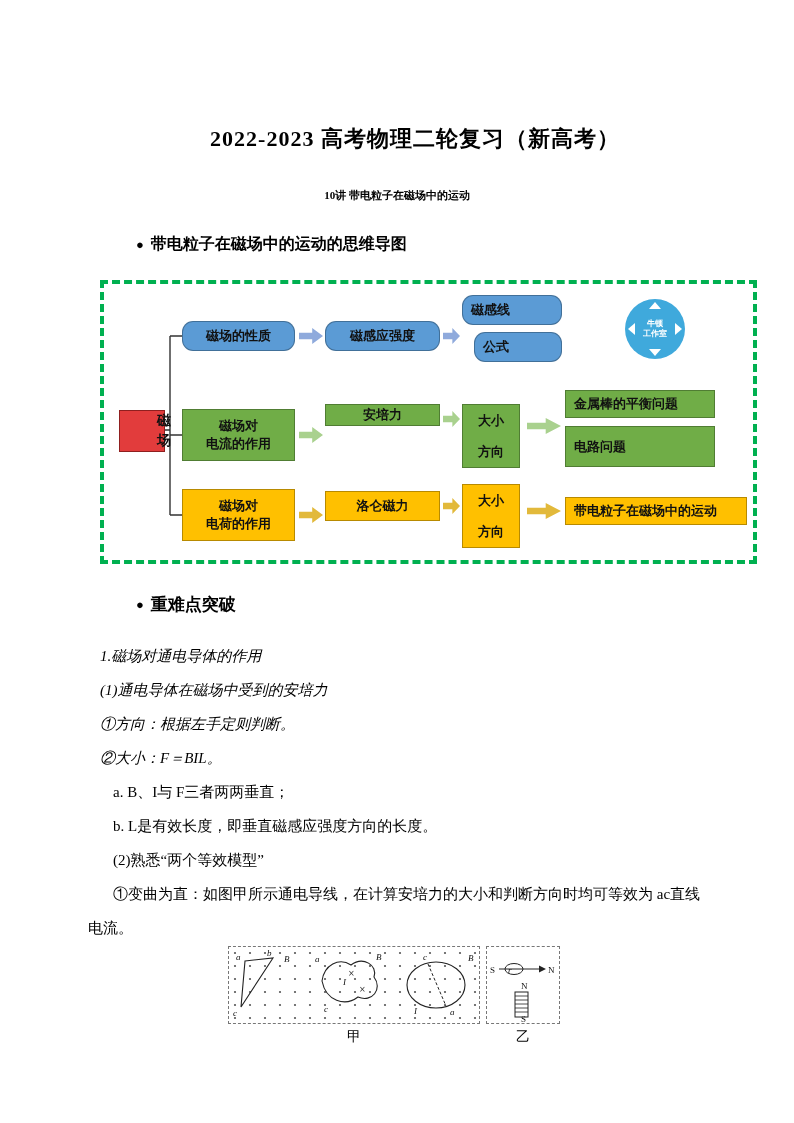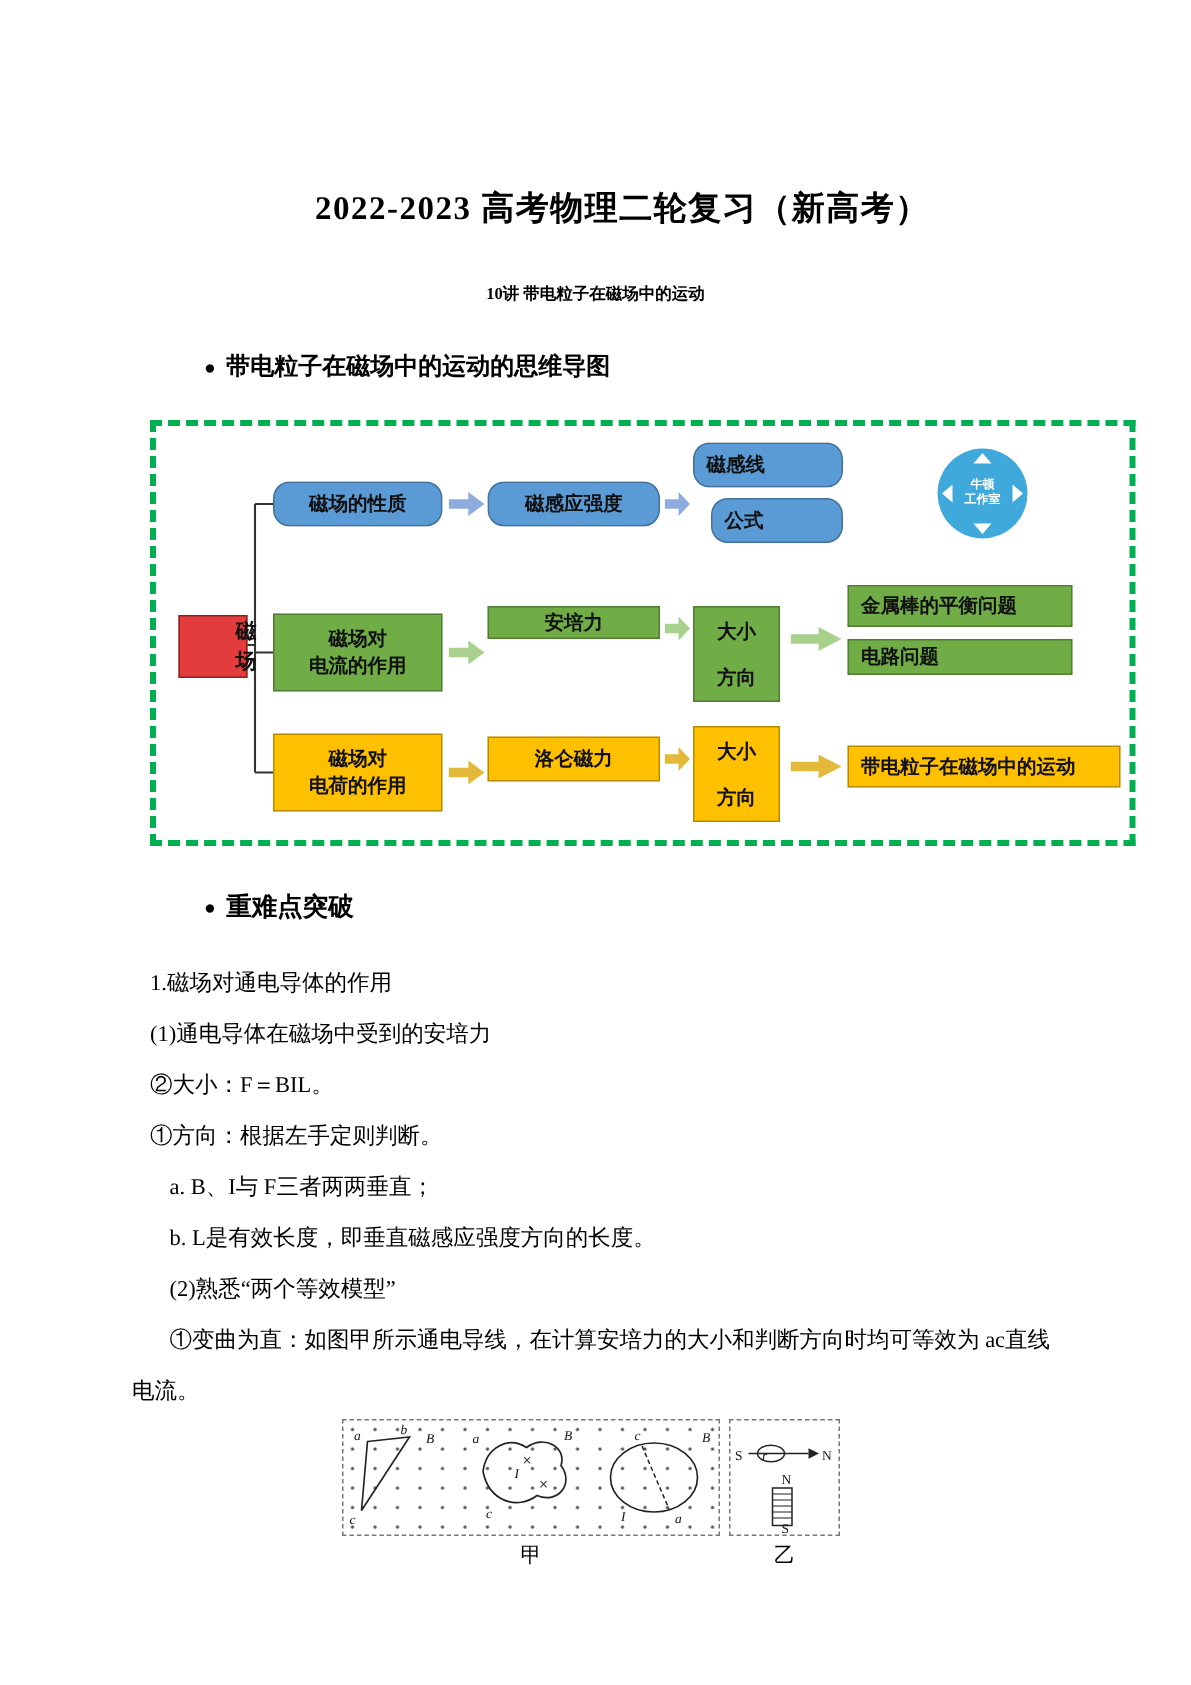--- a/index.html
+++ b/index.html
@@ -59,56 +59,56 @@
   .n-r1l1{left:358px;top:11px;width:100px;height:30px}
   .n-r1l2{left:370px;top:48px;width:88px;height:30px}
 
   .n-r2c1{left:78px;top:125px;width:113px;height:52px}
   .a-r2a {left:195px;top:143px;width:24px;height:16px}
   .n-r2c2{left:221px;top:120px;width:115px;height:22px}
   .a-r2b {left:339px;top:127px;width:17px;height:16px}
   .n-r2c3{left:358px;top:120px;width:58px;height:64px}
   .a-r2c {left:423px;top:134px;width:34px;height:16px}
   .n-r2l1{left:461px;top:106px;width:150px;height:28px}
-  .n-r2l2{left:461px;top:142px;width:150px;height:24px}
+  .n-r2l2{left:461px;top:142px;width:150px;height:41px}
 
   .n-r3c1{left:78px;top:205px;width:113px;height:52px}
   .a-r3a {left:195px;top:223px;width:24px;height:16px}
   .n-r3c2{left:221px;top:207px;width:115px;height:30px}
   .a-r3b {left:339px;top:214px;width:17px;height:16px}
   .n-r3c3{left:358px;top:200px;width:58px;height:64px}
   .a-r3c {left:423px;top:219px;width:34px;height:16px}
   .n-r3l1{left:461px;top:213px;width:182px;height:28px}
 
   .badge {
     position:absolute; left:521px; top:15px; width:60px; height:60px;
     border-radius:50%; background:var(--c-badge,#3fa9dc);
     display:flex; align-items:center; justify-content:center;
   }
   .btxt {
-    font-family:Liberation Mono, monospace;
+    font-family:Liberation Sans, sans-serif;
     font-size:8px; line-height:1.2; font-weight:bold; color:#fff;
     text-align:center; white-space:pre-line;
   }
   .tri { position:absolute; width:0; height:0; }
   .bt  { top:3px; left:50%; transform:translateX(-50%);
          border-left:6px solid transparent; border-right:6px solid transparent; border-bottom:7px solid #fff; }
   .bb  { bottom:3px; left:50%; transform:translateX(-50%);
          border-left:6px solid transparent; border-right:6px solid transparent; border-top:7px solid #fff; }
   .bl  { left:3px; top:50%; transform:translateY(-50%);
          border-top:6px solid transparent; border-bottom:6px solid transparent; border-right:7px solid #fff; }
   .brr { right:3px; top:50%; transform:translateY(-50%);
          border-top:6px solid transparent; border-bottom:6px solid transparent; border-left:7px solid #fff; }
 
   
   .content {
     position:absolute; top:639px; left:88px; width:622px;
     font-size:15px; line-height:34px; color:#000;
   }
-  .content p.ind1 { text-indent:12px; }
+  .content p.ind1 { text-indent:12px;font-style:italic; }
   .content p.ind2 { text-indent:25px; }
 
   
   .figures { position:absolute; top:946px; left:228px; display:flex; gap:6px; align-items:flex-start; }
   .fig { display:flex; flex-direction:column; align-items:center; }
   .figbox { border:1px dashed #777; background:#fff; }
   .figbox svg { display:block; }
   .figcap { margin-top:4px; font-size:14px; }
 
   .flb  { font:italic 9px "Liberation Serif", serif; fill:#111; }
@@ -174,22 +174,22 @@
   </div>
 
   <div class="heading" id="h-keypoints">
     <span class="bullet">●</span>
     <span>重难点突破</span>
   </div>
 
   <div class="content">
     <p class="ind1">1.磁场对通电导体的作用</p>
     <p class="ind1">(1)通电导体在磁场中受到的安培力</p>
+    <p class="ind1">①方向：根据左手定则判断。</p>
     <p class="ind1">②大小：F＝BIL。</p>
-    <p class="ind1">①方向：根据左手定则判断。</p>
     <p class="ind2">a. B、I与 F三者两两垂直；</p>
     <p class="ind2">b. L是有效长度，即垂直磁感应强度方向的长度。</p>
     <p class="ind2">(2)熟悉“两个等效模型”</p>
     <p class="ind2">①变曲为直：如图甲所示通电导线，在计算安培力的大小和判断方向时均可等效为 ac直线电流。</p>
   </div>
 
   <div class="figures">
 
     <div class="fig">
       <div class="figbox">

